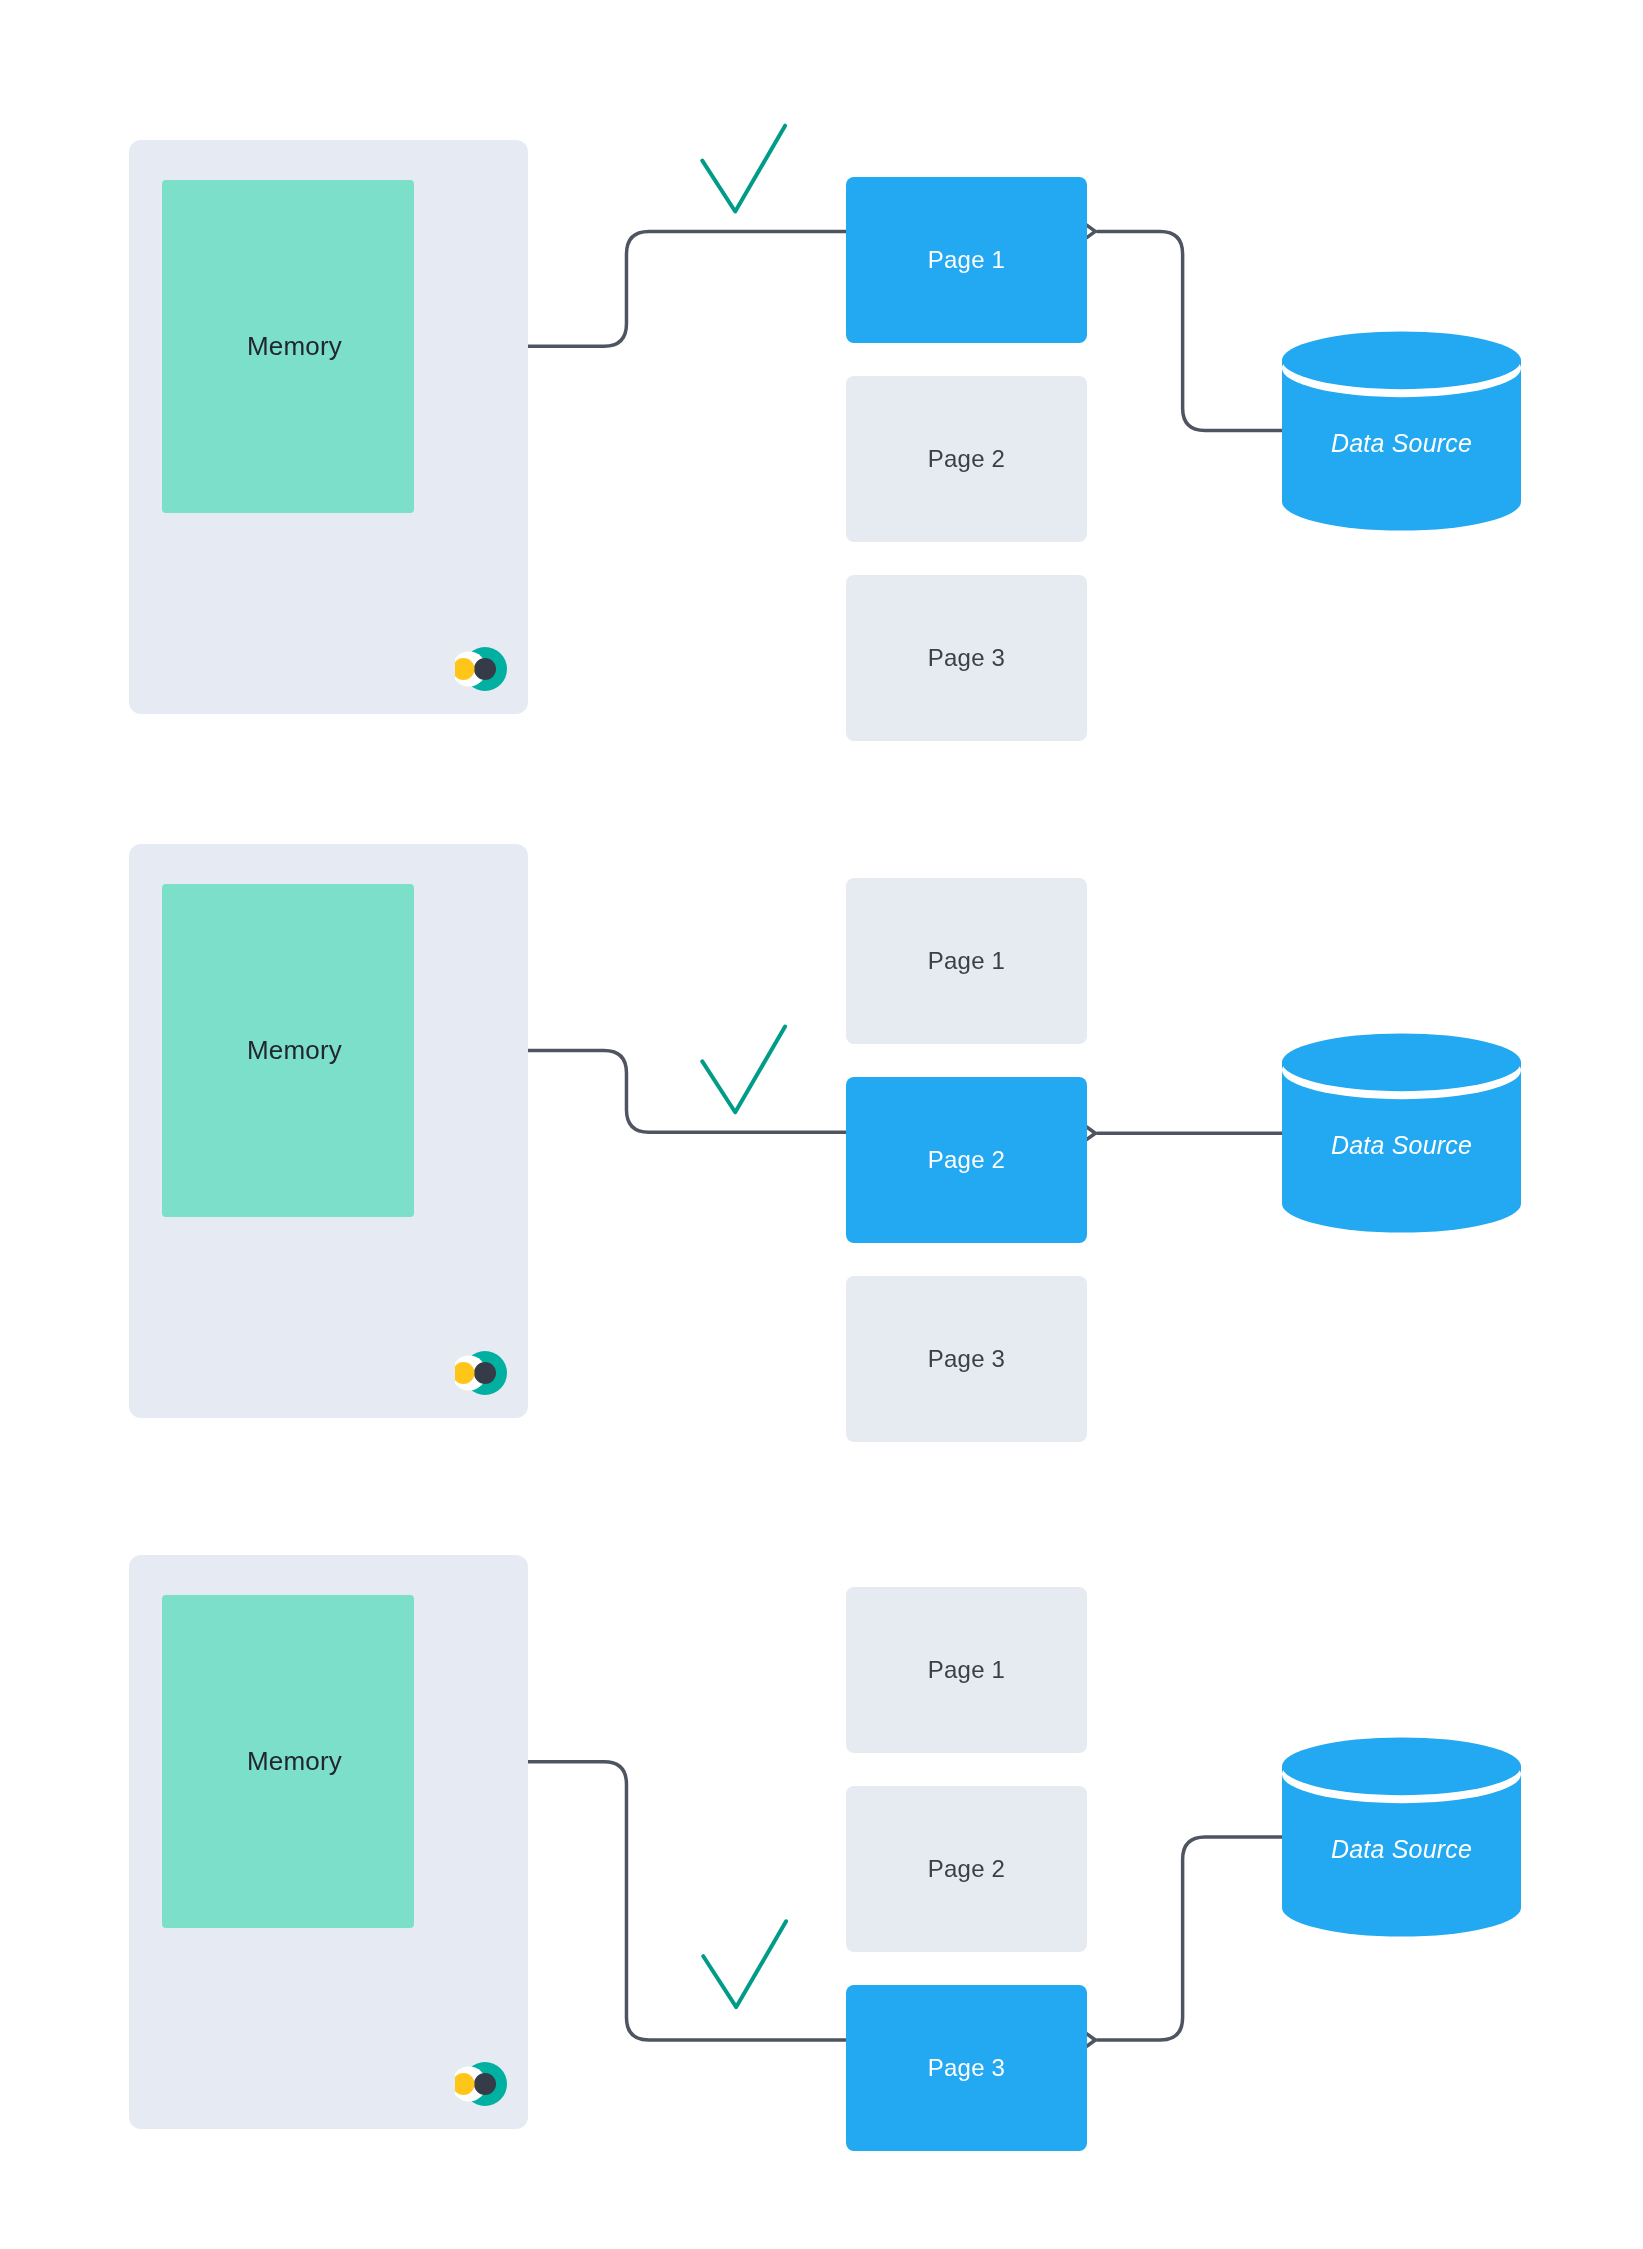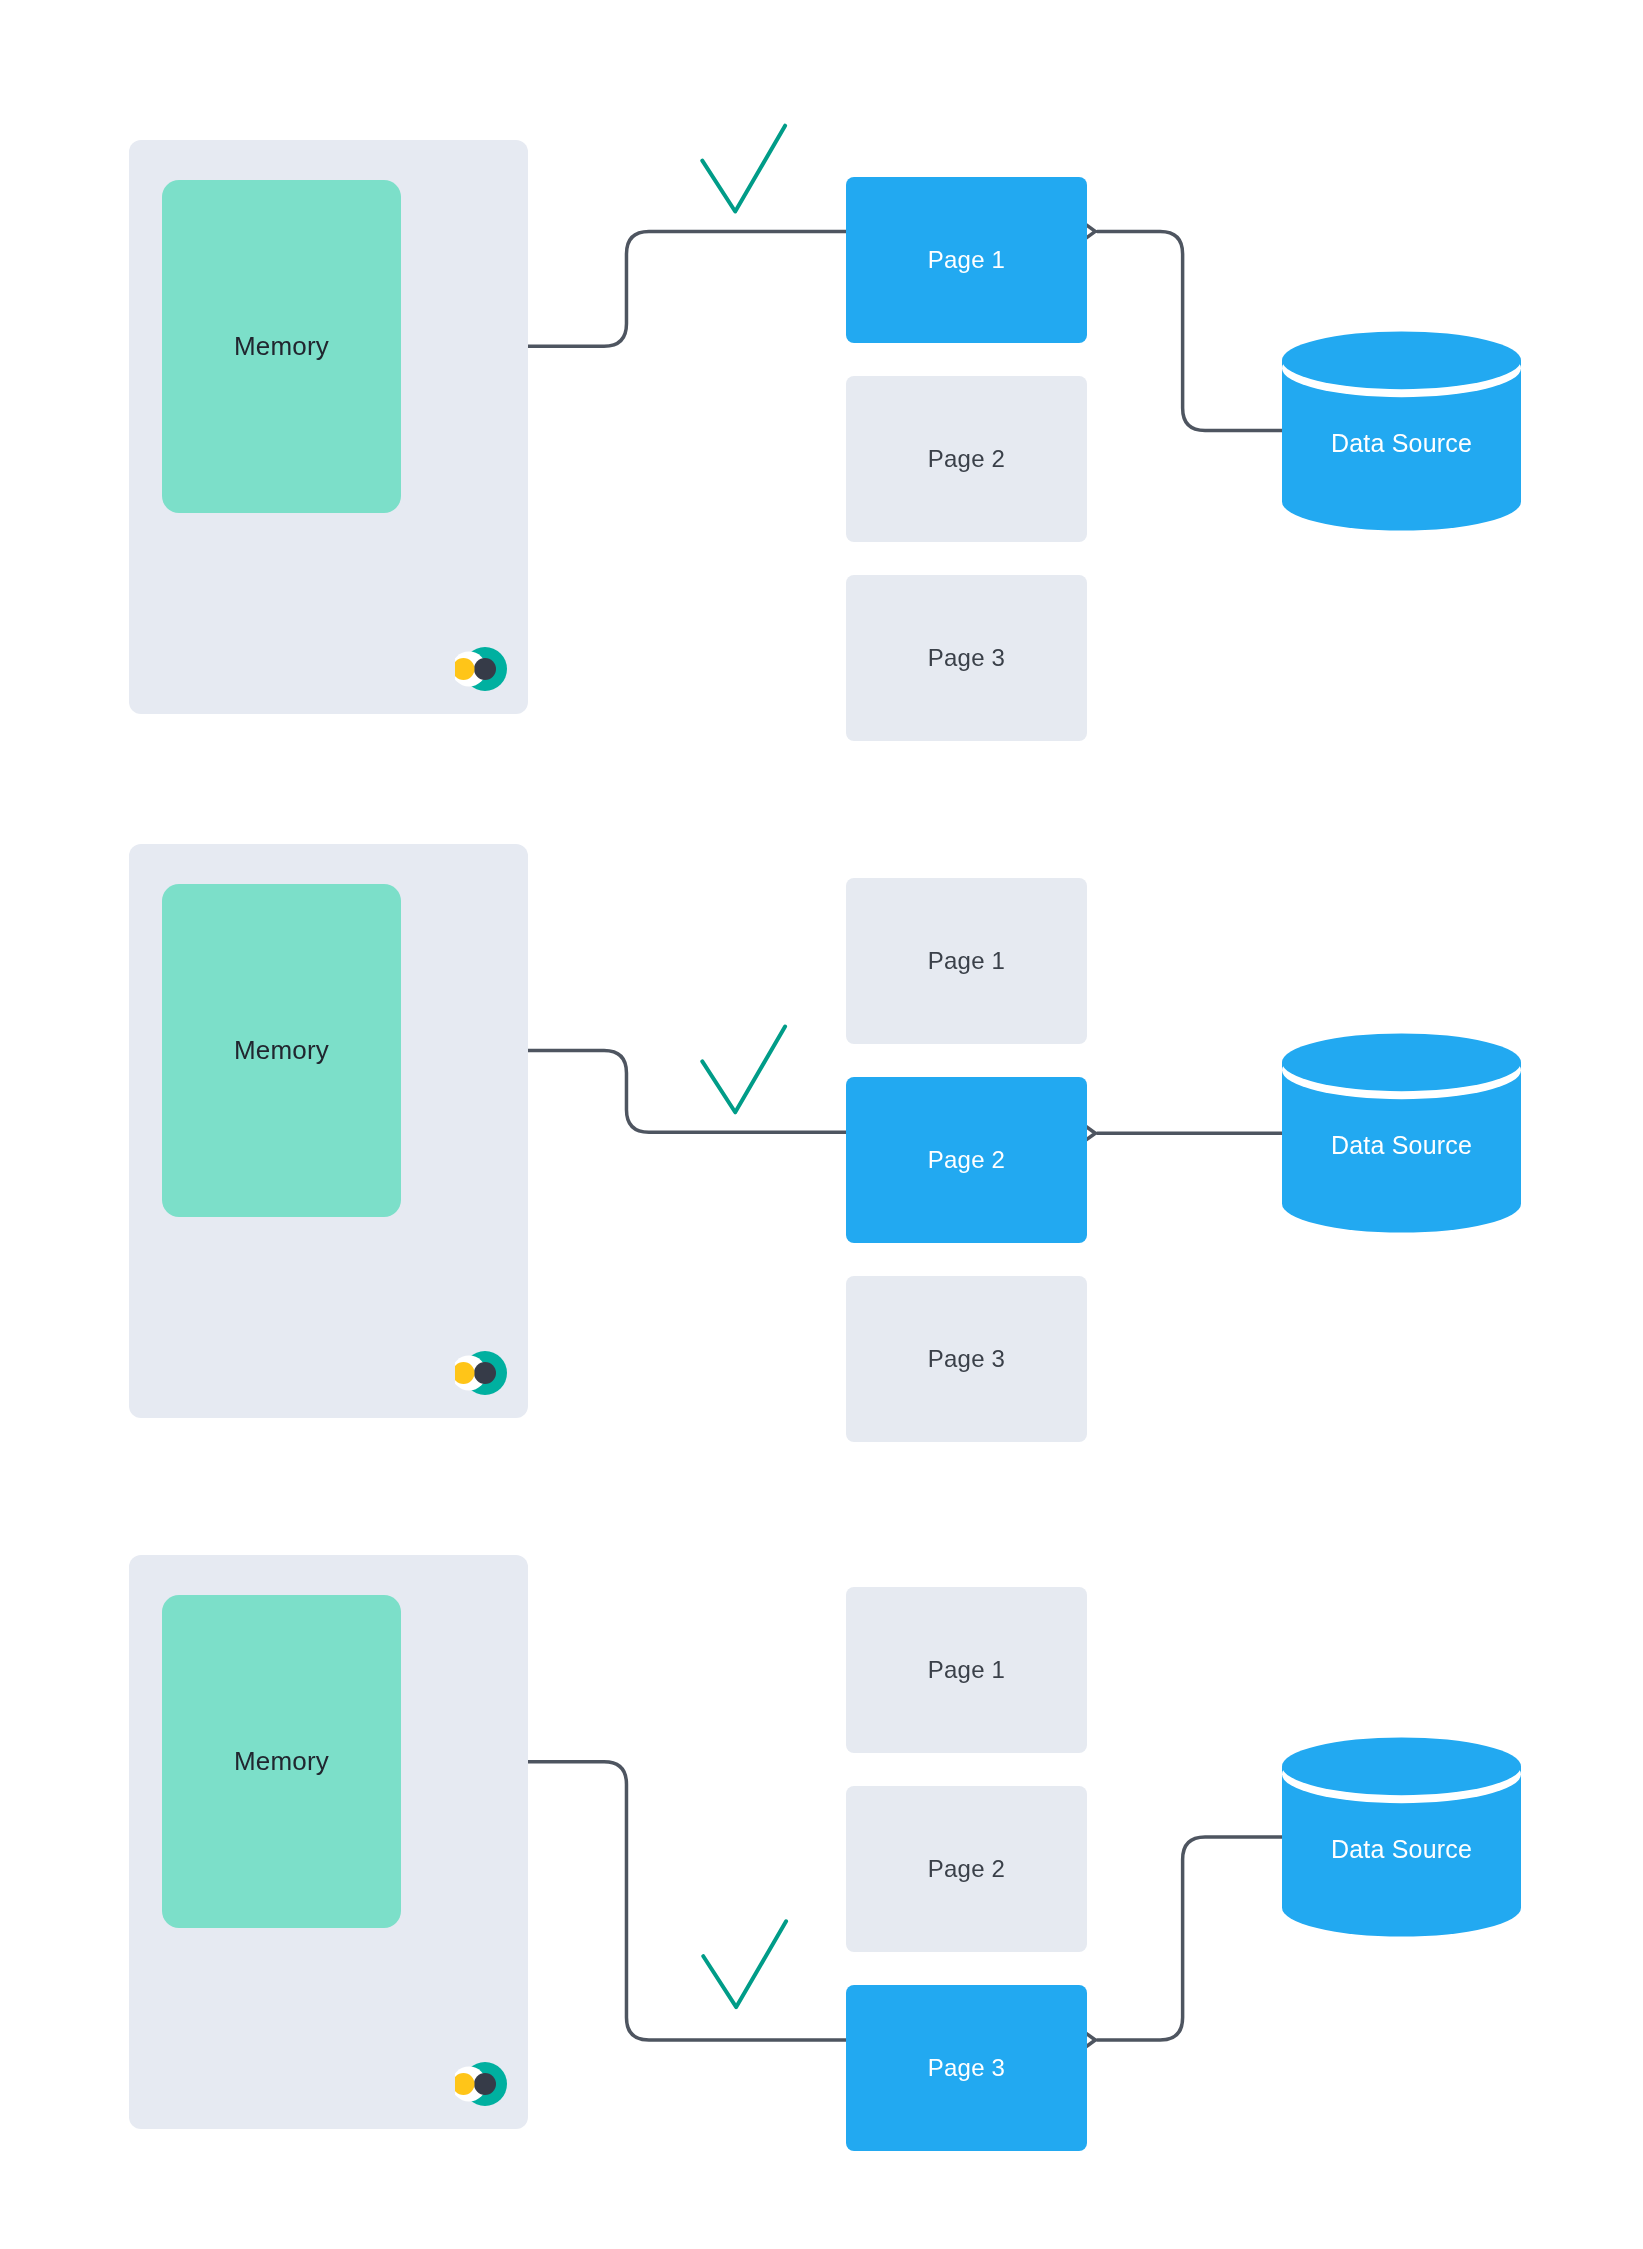--- a/index.html
+++ b/index.html
@@ -16,41 +16,41 @@
   .panel{
     position:absolute;left:129px;width:399px;height:574px;
     background:#E6EAF2;border-radius:12px;
   }
   .panel.p1{top:140px}
   .panel.p2{top:844px}
   .panel.p3{top:1555px}
 
   .mem{
     position:absolute;left:33px;top:40px;width:239px;height:333px;
-    background:#7CDFC9;border-radius:17px;
+    background:#7CDFC9;border-radius:4px;
     display:flex;align-items:center;justify-content:center;
-    font-size:26px;color:#21262F;letter-spacing:0.2px;
+    font-size:26px;color:#21262F;letter-spacing:0.2px;padding-left:13px;
   }
 
   .logo{position:absolute;right:21.4px;bottom:19.5px;width:52px;height:52px;}
 
   
   .page{
     position:absolute;left:846px;width:241px;height:166px;
     background:#E6EAF1;border-radius:8px;
     display:flex;align-items:center;justify-content:center;
     font-size:24px;color:#3A4049;letter-spacing:0.2px;margin-top:28px;
   }
   .page.active{background:#22A9F1;color:#ffffff;}
   .r1pa{top:149px}.r1pb{top:348px}.r1pc{top:547px}
   .r2pa{top:850px}.r2pb{top:1049px}.r2pc{top:1248px}
   .r3pa{top:1559px}.r3pb{top:1758px}.r3pc{top:1957px}
 
   
-  .cyl{position:absolute;left:1282px;width:239px;height:200px;}
+  .cyl{position:absolute;left:1282px;width:239px;height:200px;font-style:italic;}
   .cyl.c1{top:331px}.cyl.c2{top:1033px}.cyl.c3{top:1737px}
   .cyl svg{position:absolute;left:0;top:0;}
   .cyl-label{
     position:absolute;left:0;right:0;top:98px;
     text-align:center;font-size:25px;color:#ffffff;letter-spacing:0.2px;
   }
 </style>
 </head>
 <body>
 

